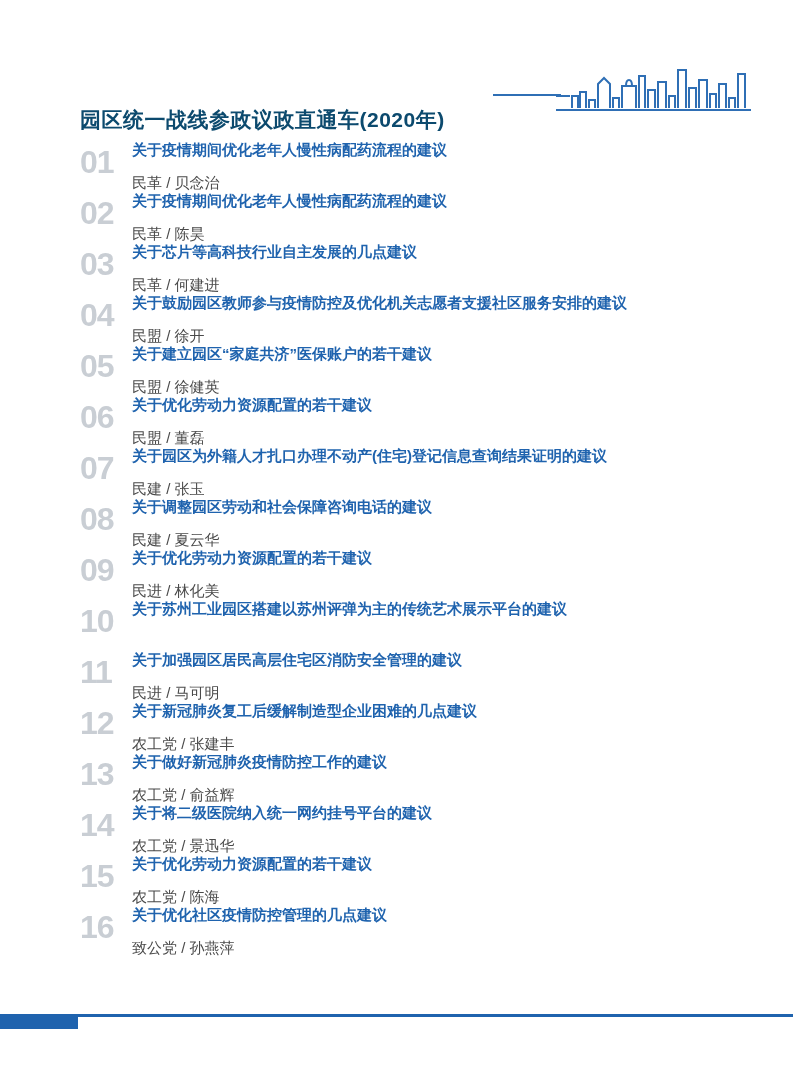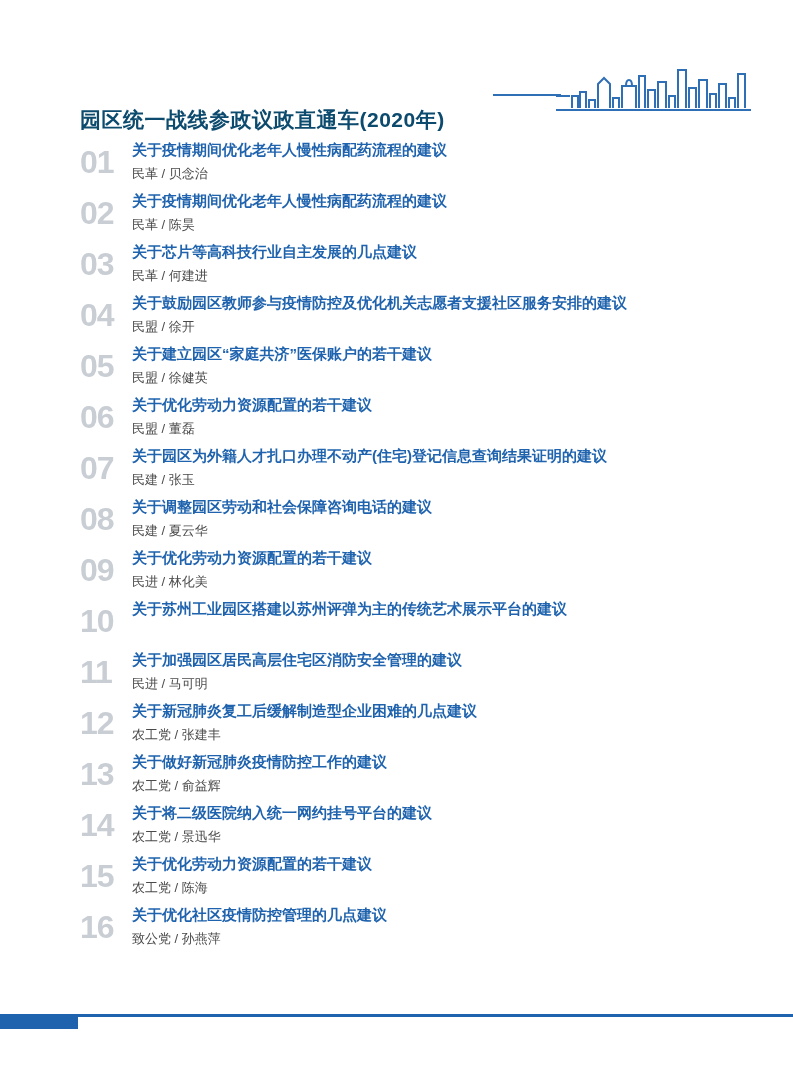--- a/index.html
+++ b/index.html
@@ -85,22 +85,22 @@
     right: 0;
   }
   .item-title {
     font-size: 15px;
     font-weight: bold;
     color: #1f63ae;
     line-height: 20px;
     white-space: nowrap;
   }
   .item-meta {
-    margin-top: 6px;
-    font-size: 13px;
+    margin-top: 15px;
+    font-size: 15px;
     color: #4a4a4a;
     line-height: 16px;
     white-space: nowrap;
   }
 
   
   .footer-rule {
     position: absolute;
     left: 0;
     right: 0;

